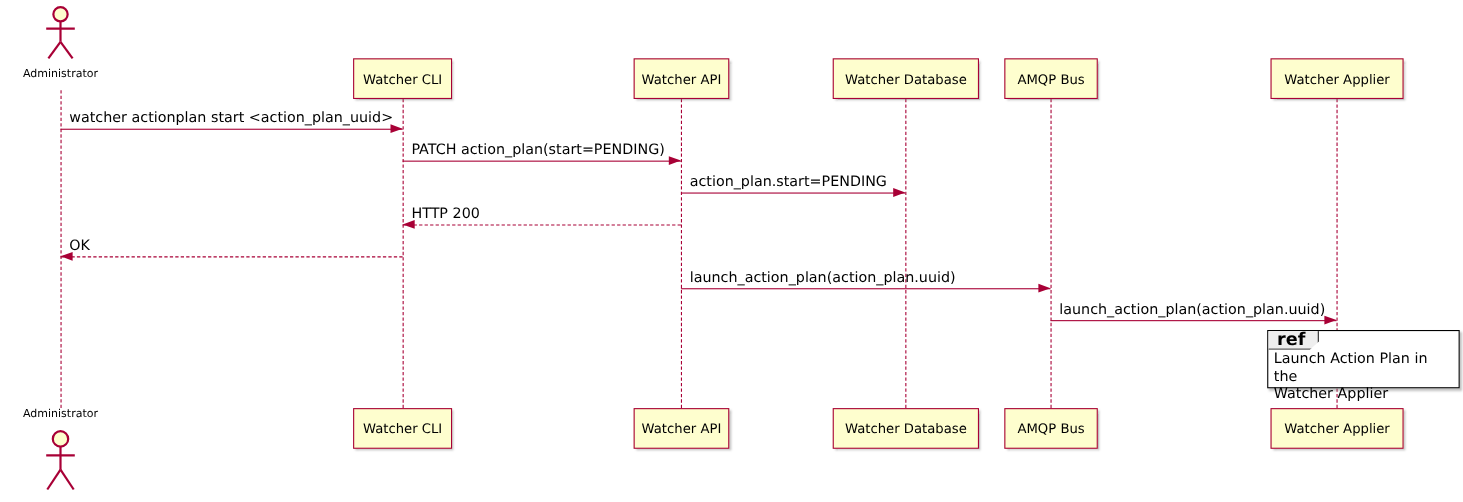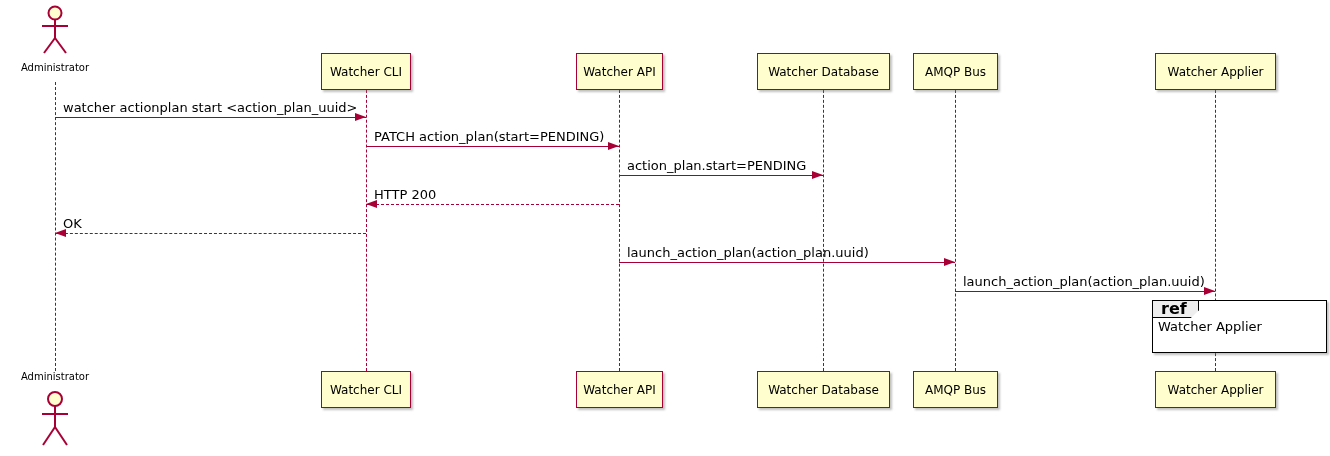--- a/index.html
+++ b/index.html
@@ -185,17 +185,18 @@
 
   <div class="message solid" style="left:955px; top:291px; width:260px;">
     <span class="msg-label">launch_action_plan(action_plan.uuid)</span>
     <div class="msg-line"></div>
     <div class="arrowhead right"></div>
   </div>
 
   <div class="ref-fragment" style="left:1152px; top:300px; width:175px; height:53px;">
     <div class="ref-header">ref</div>
     <div class="ref-body">
+      <div>Launch Action Plan in the</div>
       <div>Watcher Applier</div>
     </div>
   </div>
 
 </div>
 
 </body></html>

